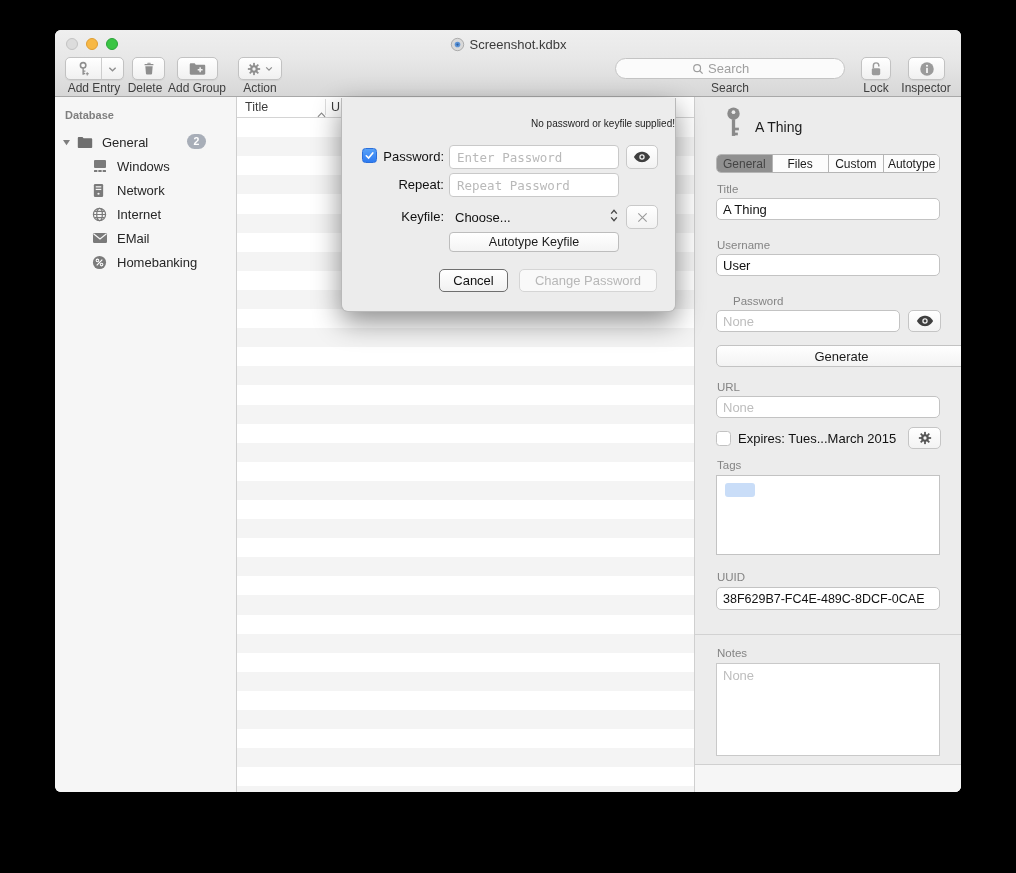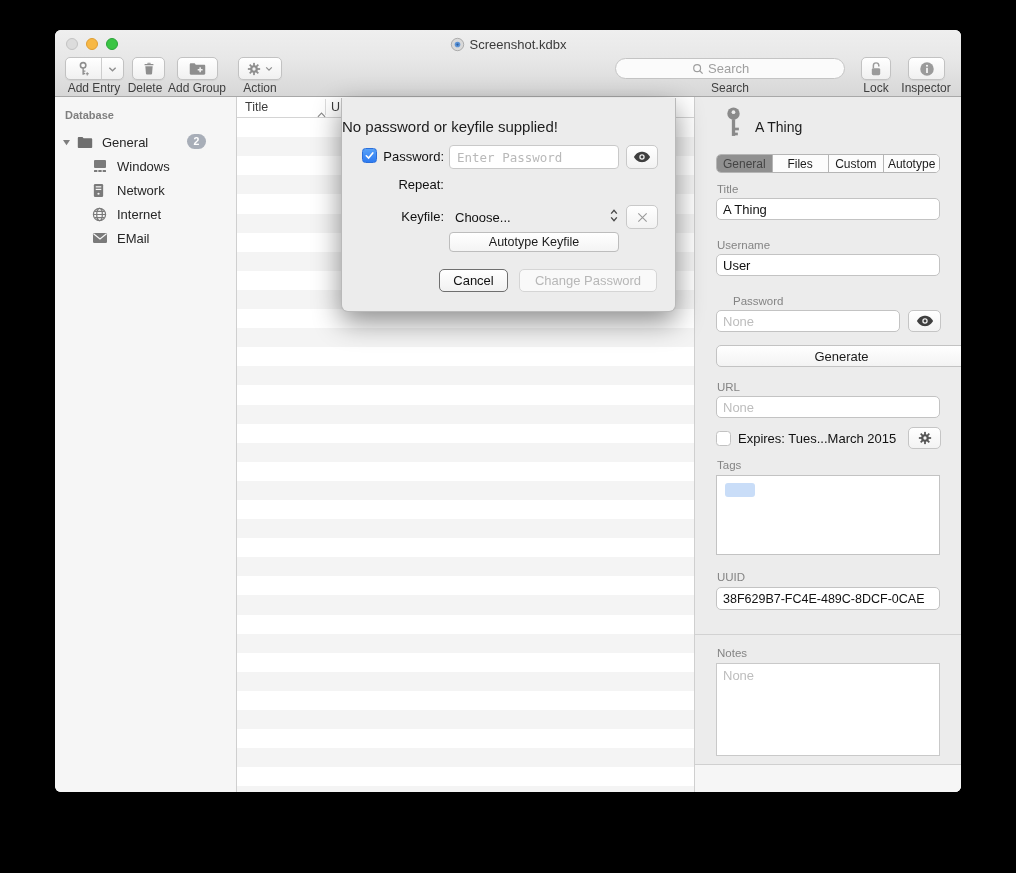--- a/index.html
+++ b/index.html
@@ -58,21 +58,21 @@
   .tbl-header .sort { position:absolute; left:80px; top:7px; }
   .tbl-header .coldiv { position:absolute; left:88px; top:2px; bottom:2px; width:1px; background:#dcdcdc; }
   .tbl-header .col2 { position:absolute; left:94px; top:3px; font-size:12.5px; color:#3c3c3c; }
   .stripes { position:absolute; left:0; top:21px; right:0; bottom:0;
     background:repeating-linear-gradient(180deg,#ffffff 0 19.1px,#f4f4f4 19.1px 38.2px); }
 
   
   .sheet { position:absolute; left:286px; top:68px; width:335px; height:214px; z-index:20;
     background:#ececec; border:1px solid #b9b9b9; border-top:none; border-radius:0 0 7px 7px;
     box-shadow:0 10px 28px rgba(0,0,0,.45); }
-  .sheet-msg { position:absolute; top:20px; left:0; right:0; text-align:left; font-size:15px; color:#1d1d1d; }
+  .sheet-msg { position:absolute; top:20px; left:0; right:0; text-align:right; font-size:10px; color:#1d1d1d; }
   .sh-label { position:absolute; width:100px; text-align:right; font-size:13px; color:#111; }
   .sh-input { position:absolute; left:107px; width:170px; height:24px; border:1px solid #c9c9c9;
     border-radius:4px; background:#fff; font-family:"DejaVu Sans Mono",monospace; font-size:12.5px;
     padding:0 7px; color:#333; outline:none; }
   .sh-input::placeholder { color:#b9b9b9; }
   .sq-btn { position:absolute; left:284px; width:32px; height:24px; border:1px solid #c9c9c9;
     border-radius:5px; background:linear-gradient(#fff,#f2f2f2); display:flex; align-items:center; justify-content:center; }
   .checkbox { width:15px; height:15px; border-radius:3.5px; display:inline-flex; align-items:center; justify-content:center; }
   .checkbox.on { background:linear-gradient(#57a1f8,#2e7bf1); border:1px solid #2a6fdb; }
   .checkbox.off { background:#fff; border:1px solid #c2c2c2; }
@@ -268,20 +268,31 @@
     </div>
     <div class="sb-row child" style="top:129px;">
       <span class="ic">
           <svg width="16" height="12" viewBox="0 0 16 12">
             <rect x="1" y="1" width="14" height="10" rx="1.2" fill="#7a7a7a"></rect>
             <path d="M1.5 1.8 8 7l6.5-5.2" fill="none" stroke="#f6f6f6" stroke-width="1.2"></path>
           </svg>
         </span>
       <span class="lbl">EMail</span>
     </div>
+    <div class="sb-row child" style="top:153px;">
+      <span class="ic">
+          <svg width="15" height="15" viewBox="0 0 16 16">
+            <circle cx="8" cy="8" r="7" fill="#7a7a7a"></circle>
+            <path d="M5 11l6-6" stroke="#fff" stroke-width="1.3"></path>
+            <circle cx="5.8" cy="5.8" r="1.4" fill="none" stroke="#fff" stroke-width="1.1"></circle>
+            <circle cx="10.2" cy="10.2" r="1.4" fill="none" stroke="#fff" stroke-width="1.1"></circle>
+          </svg>
+        </span>
+      <span class="lbl">Homebanking</span>
+    </div>
   </div>
 
   <div class="table-pane">
     <div class="tbl-header">
       <span class="col1">Title</span>
       <span class="sort"><svg width="9" height="6" viewBox="0 0 10 6">
             <path d="M1 5 5 1l4 4" fill="none" stroke="#8a8a8a" stroke-width="1.3"></path>
           </svg></span>
       <span class="coldiv"></span>
       <span class="col2">U</span>
@@ -370,20 +381,21 @@
     <input class="sh-input" style="top: 47px;" placeholder="Enter Password">
     <div class="sq-btn" style="top:47px;">
       <svg width="18" height="12" viewBox="0 0 20 13">
           <path d="M1 6.5C4 1.6 7.4.8 10 .8s6 .8 9 5.7c-3 4.9-6.4 5.7-9 5.7S4 11.4 1 6.5Z" fill="#3f3f3f"></path>
           <circle cx="10" cy="6.5" r="3" fill="#f0f0f0"></circle>
           <circle cx="10" cy="6.5" r="1.6" fill="#3f3f3f"></circle>
         </svg>
     </div>
 
     <div class="sh-label" style="left:2px; top:79px;">Repeat:</div>
+    <input class="sh-input" style="top: 75px;" placeholder="Repeat Password">
 
     <div class="sh-label" style="left:2px; top:111px;">Keyfile:</div>
     <div class="popup" style="top:107px;">
       <span class="val">Choose...</span>
       <span class="stepper">
         <svg width="10" height="17" viewBox="0 0 10 18">
             <path d="M2 7 5 3.6 8 7M2 11l3 3.4 3-3.4" fill="none" stroke="#4a4a4a" stroke-width="1.5"></path>
           </svg>
       </span>
     </div>

